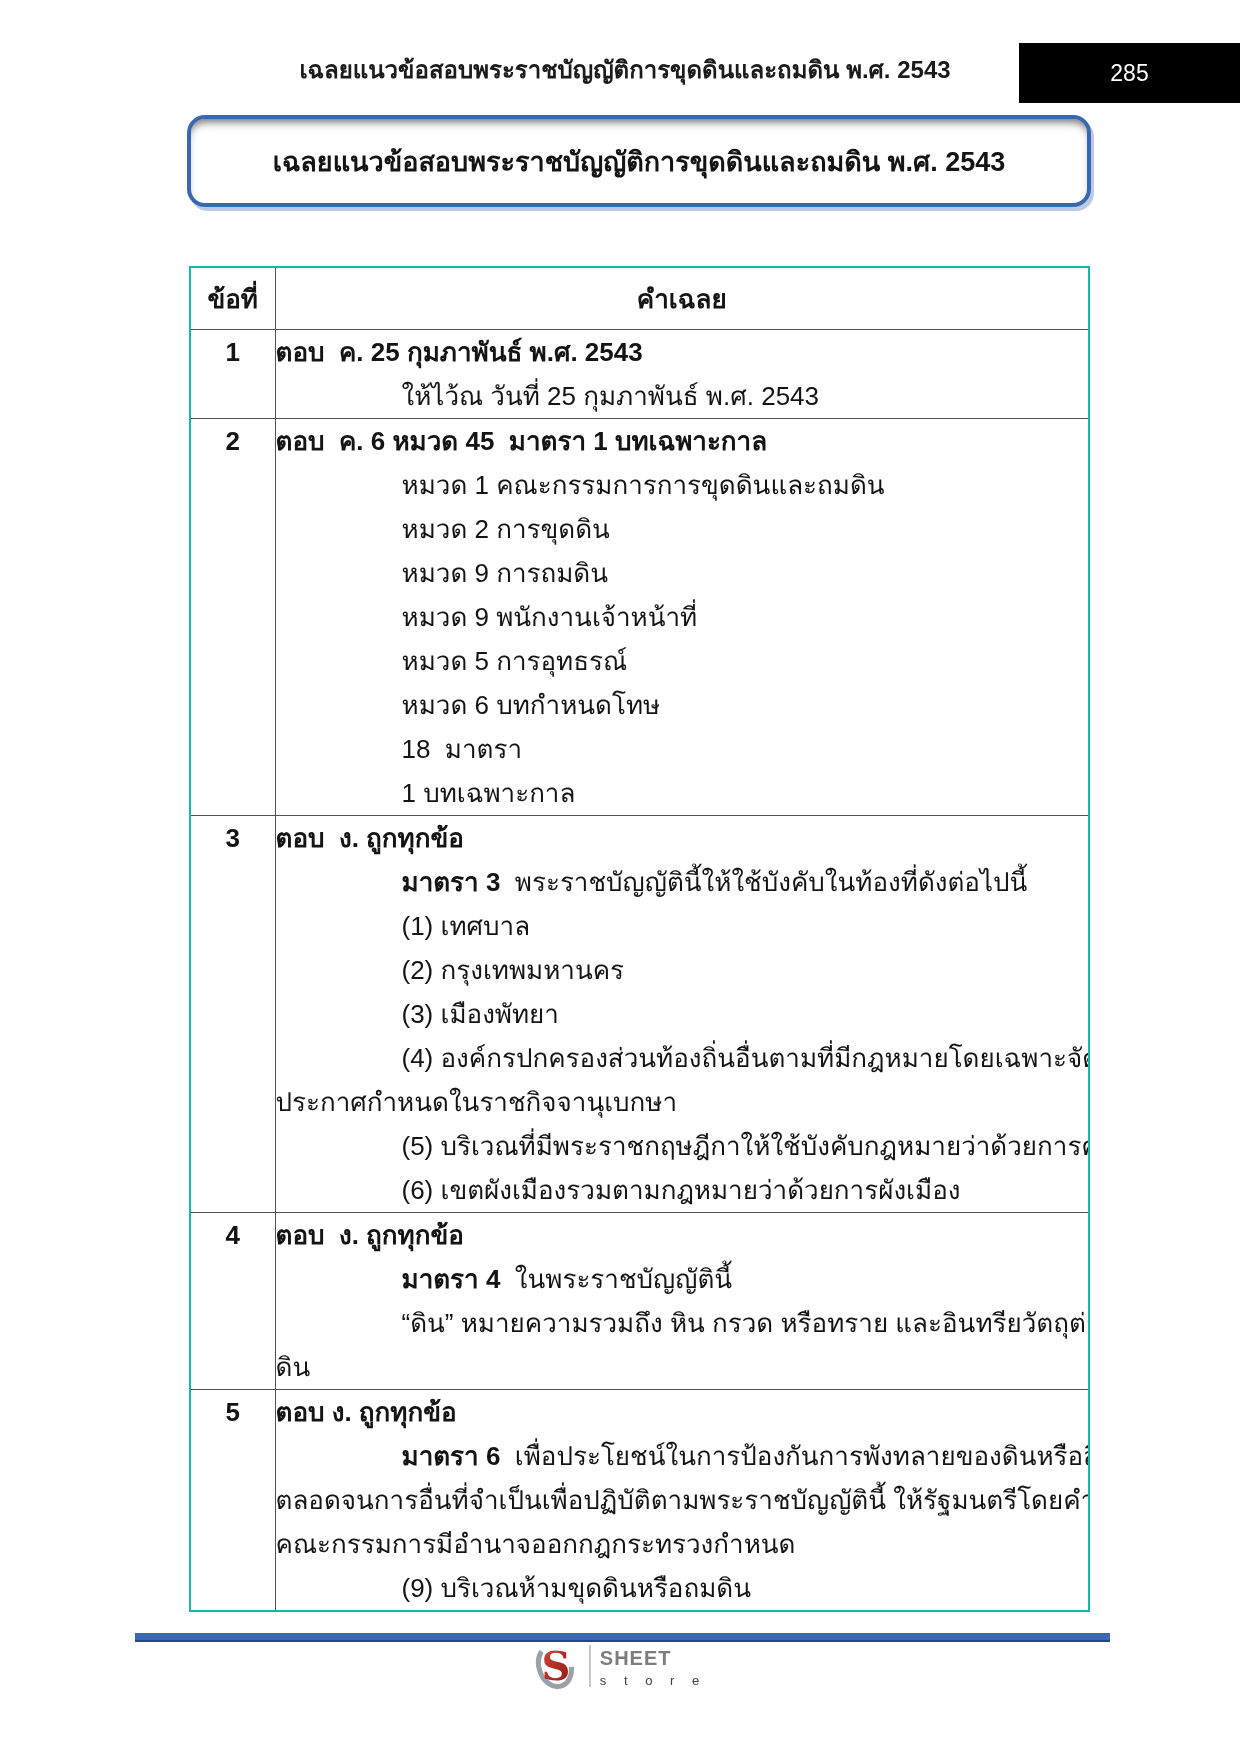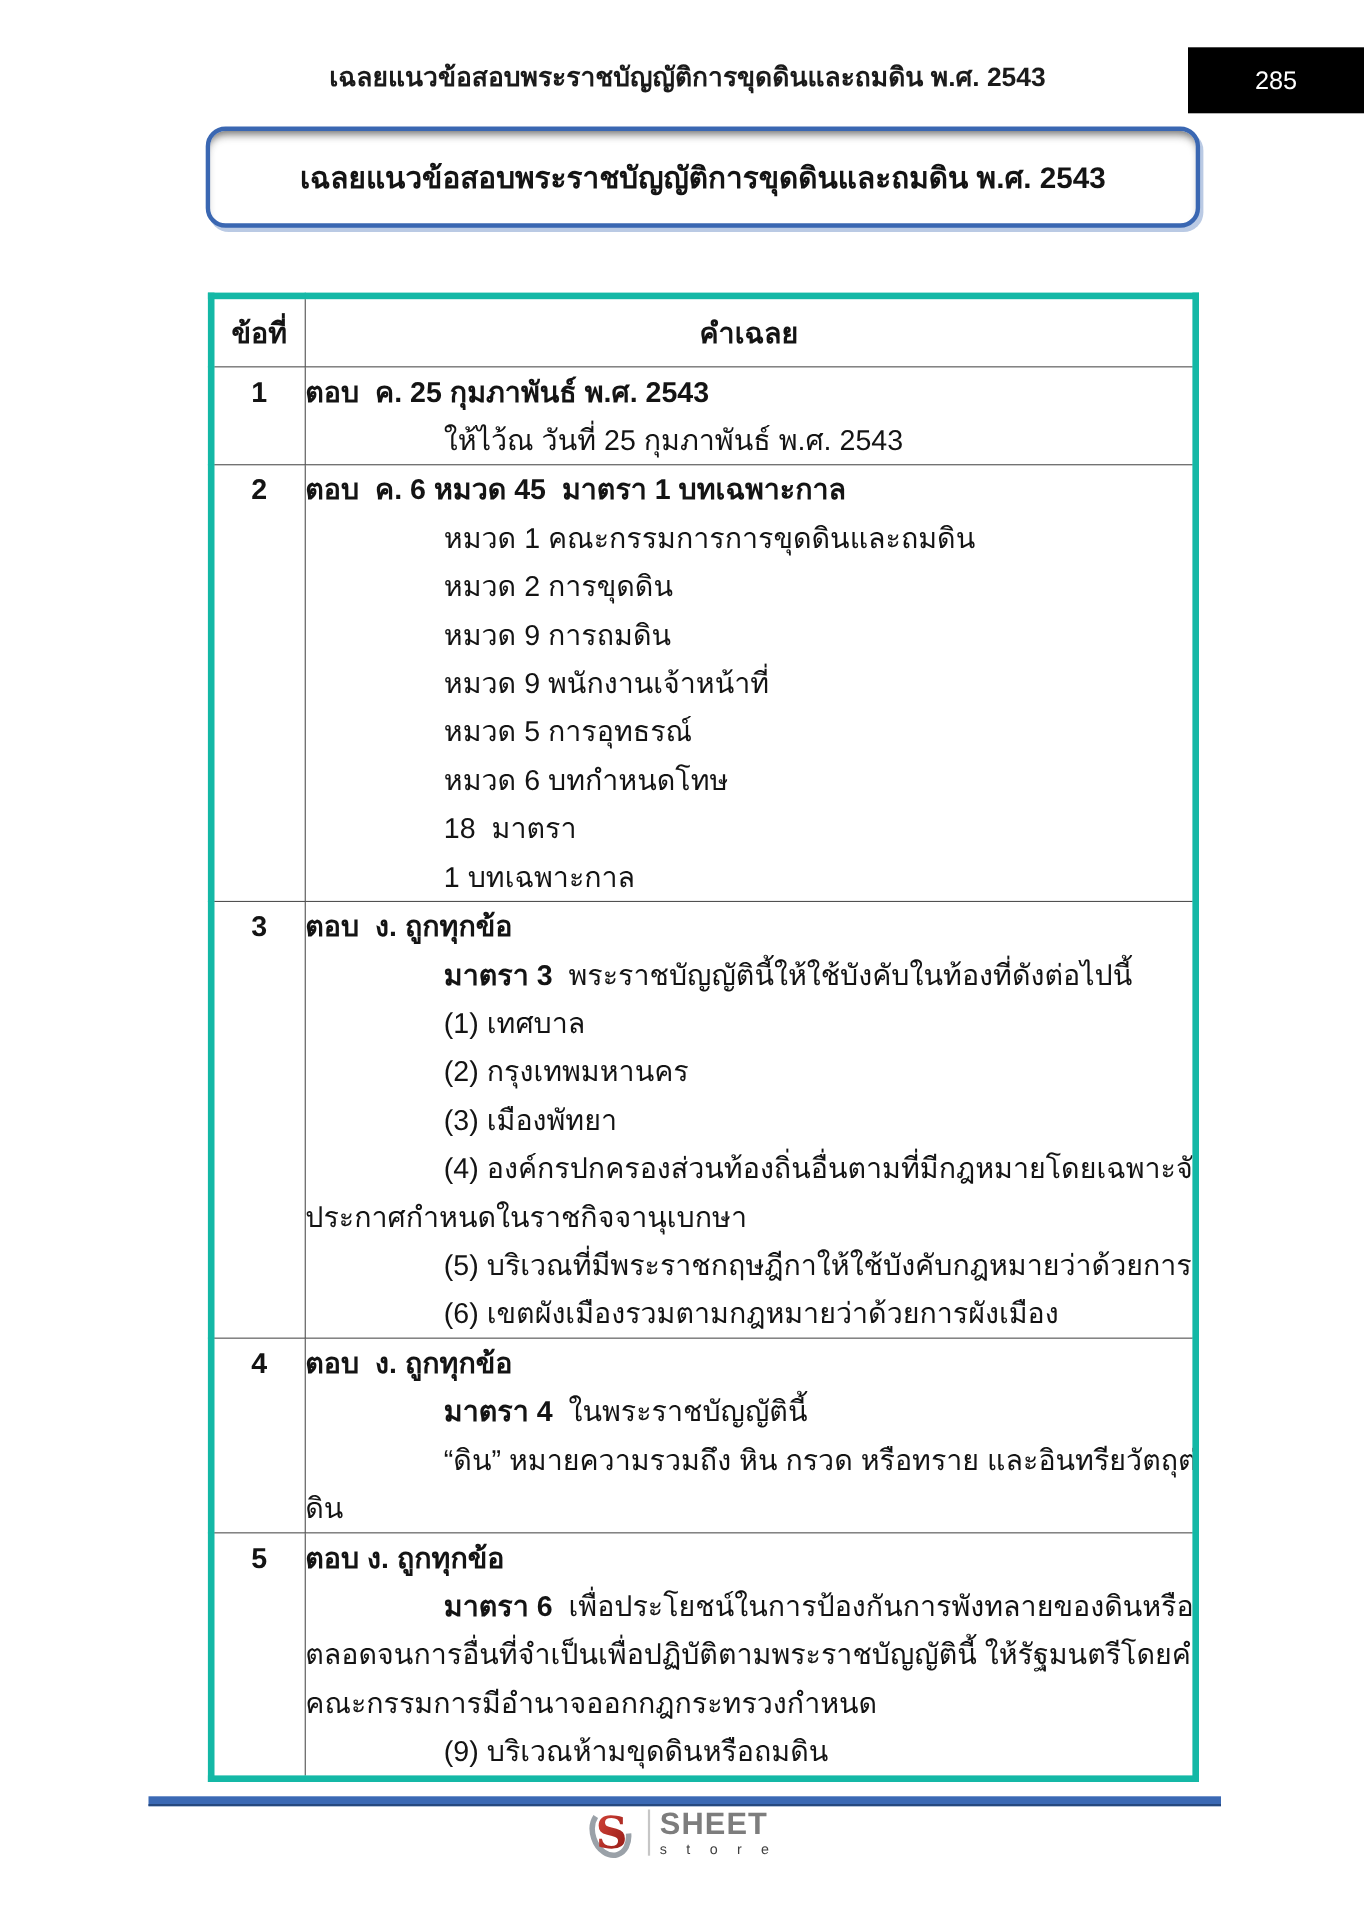--- a/index.html
+++ b/index.html
@@ -6,35 +6,35 @@
   .page{
     position:relative;width:1240px;height:1755px;background:#ffffff;
     font-family:"Liberation Sans","DejaVu Sans",sans-serif;color:#141414;overflow:hidden;
   }
   
   .header-title{
     position:absolute;top:50px;left:140px;width:970px;text-align:center;
     font-size:24px;font-weight:600;color:#1b1b1b;white-space:pre;
   }
   .page-num-box{
-    position:absolute;top:43px;right:0;width:160px;height:60px;background:#000000;
+    position:absolute;top:43px;right:0;width:221px;height:60px;background:#000000;
     color:#ffffff;display:flex;align-items:center;justify-content:center;font-size:23px;
   }
   
   .title-box{
     position:absolute;top:115px;left:187px;width:896px;height:84px;
     border:4px solid #3a67b2;border-radius:18px;background:#ffffff;
     box-shadow:inset 0 7px 8px -4px rgba(35,35,35,.65), 3px 4px 0 rgba(58,103,178,.35);
     display:flex;align-items:center;justify-content:center;
     font-size:27px;font-weight:bold;white-space:pre;
   }
   
   table.tbl{
     position:absolute;top:266px;left:189px;width:901px;
-    border-collapse:collapse;table-layout:fixed;border:6px solid #14b8a6;
+    border-collapse:collapse;table-layout:fixed;border:2px solid #14b8a6;
   }
   table.tbl th,table.tbl td{border:1px solid #515151;padding:0;vertical-align:top;}
   table.tbl th{
     height:61px;vertical-align:middle;text-align:center;
     font-size:26px;font-weight:bold;white-space:pre;
   }
   td.num-cell{
     text-align:center;font-size:26px;font-weight:600;line-height:44px;
   }
   td.ans-cell{padding:0 6px 0 12px;}
@@ -47,21 +47,21 @@
     position:absolute;top:1633px;left:135px;width:975px;height:7px;
     background:#3b69b4;border-bottom:2px solid #26497f;
   }
   .logo{
     position:absolute;top:1641px;left:0;width:100%;height:50px;
     display:flex;align-items:center;justify-content:center;gap:9px;
   }
   .logo-icon{width:46px;height:50px;flex:0 0 auto;}
   .logo-divider{width:2px;height:42px;background:#c6c6c6;flex:0 0 auto;}
   .logo-text{display:flex;flex-direction:column;justify-content:center;}
-  .logo-name{font-size:28px;font-weight:bold;color:#7d7d7d;letter-spacing:1px;line-height:28px;white-space:pre;}
+  .logo-name{font-size:20px;font-weight:bold;color:#7d7d7d;letter-spacing:1px;line-height:28px;white-space:pre;}
   .logo-sub{font-size:13px;color:#404040;letter-spacing:7px;line-height:14px;margin-top:2px;white-space:pre;}
 </style>
 </head>
 <body>
 
 <div class="page">
 
   <div class="header-title">เฉลยแนวข้อสอบพระราชบัญญัติการขุดดินและถมดิน พ.ศ. 2543</div>
   <div class="page-num-box">
     <span>285</span>

